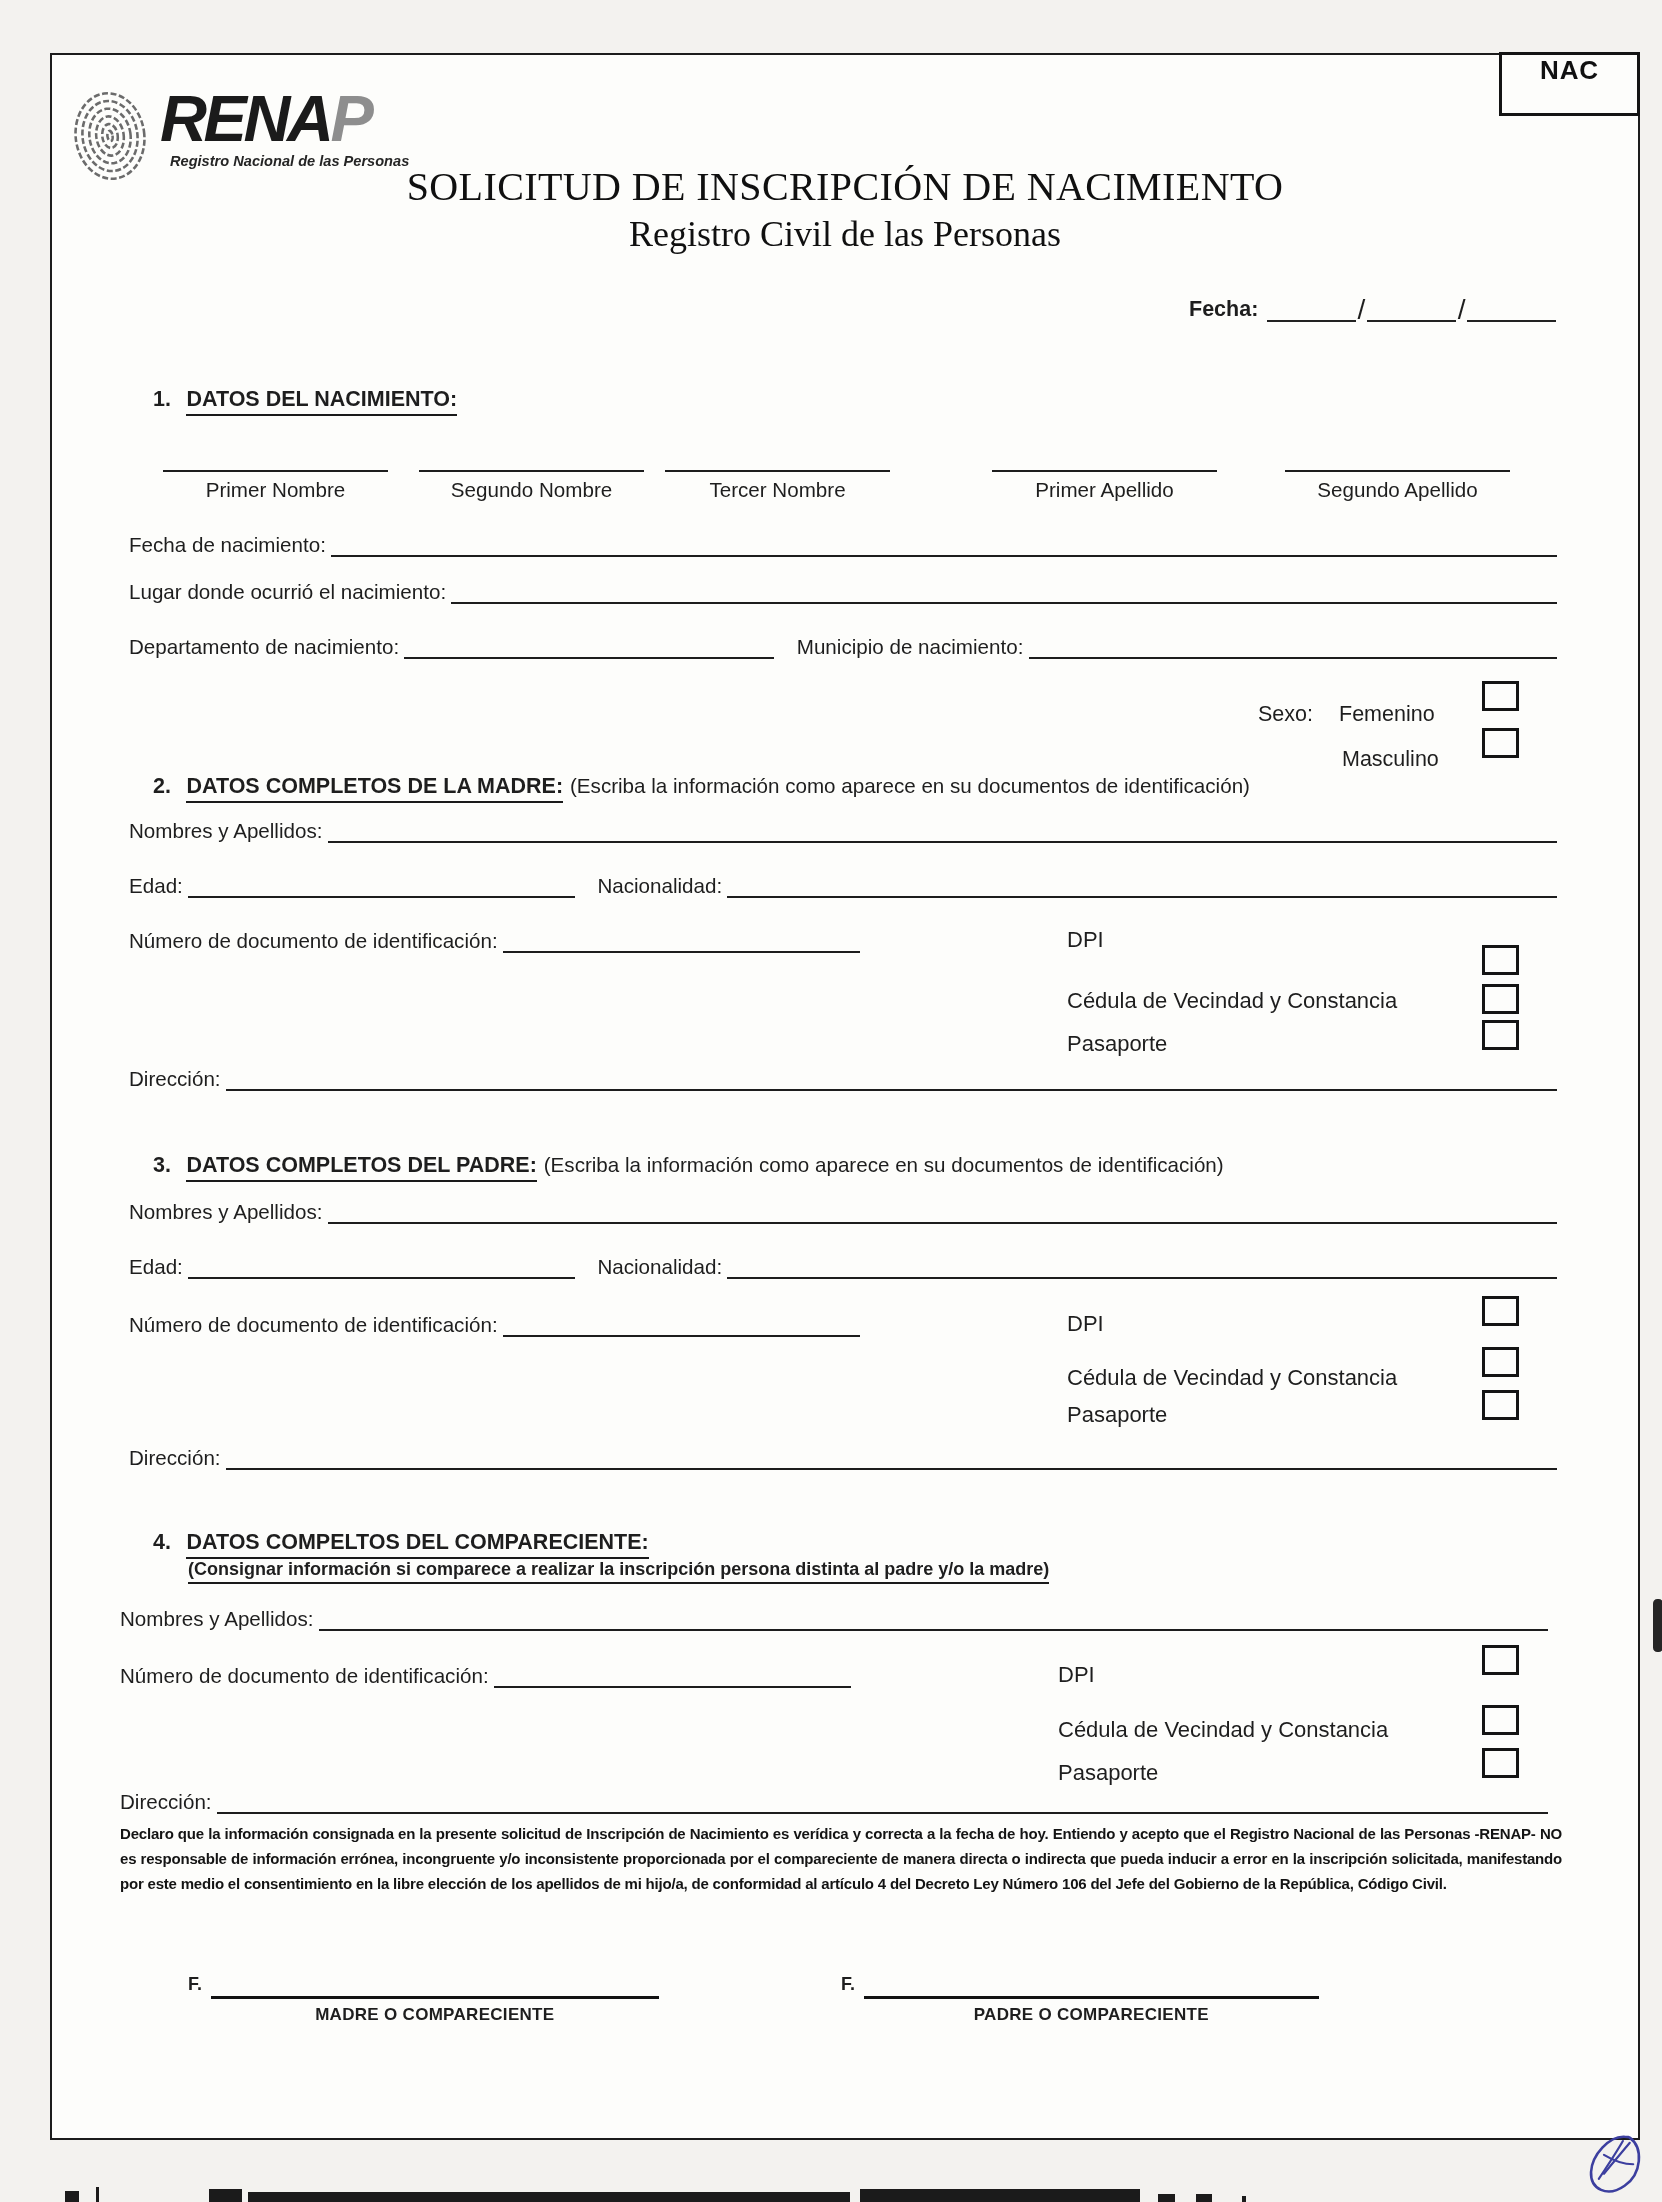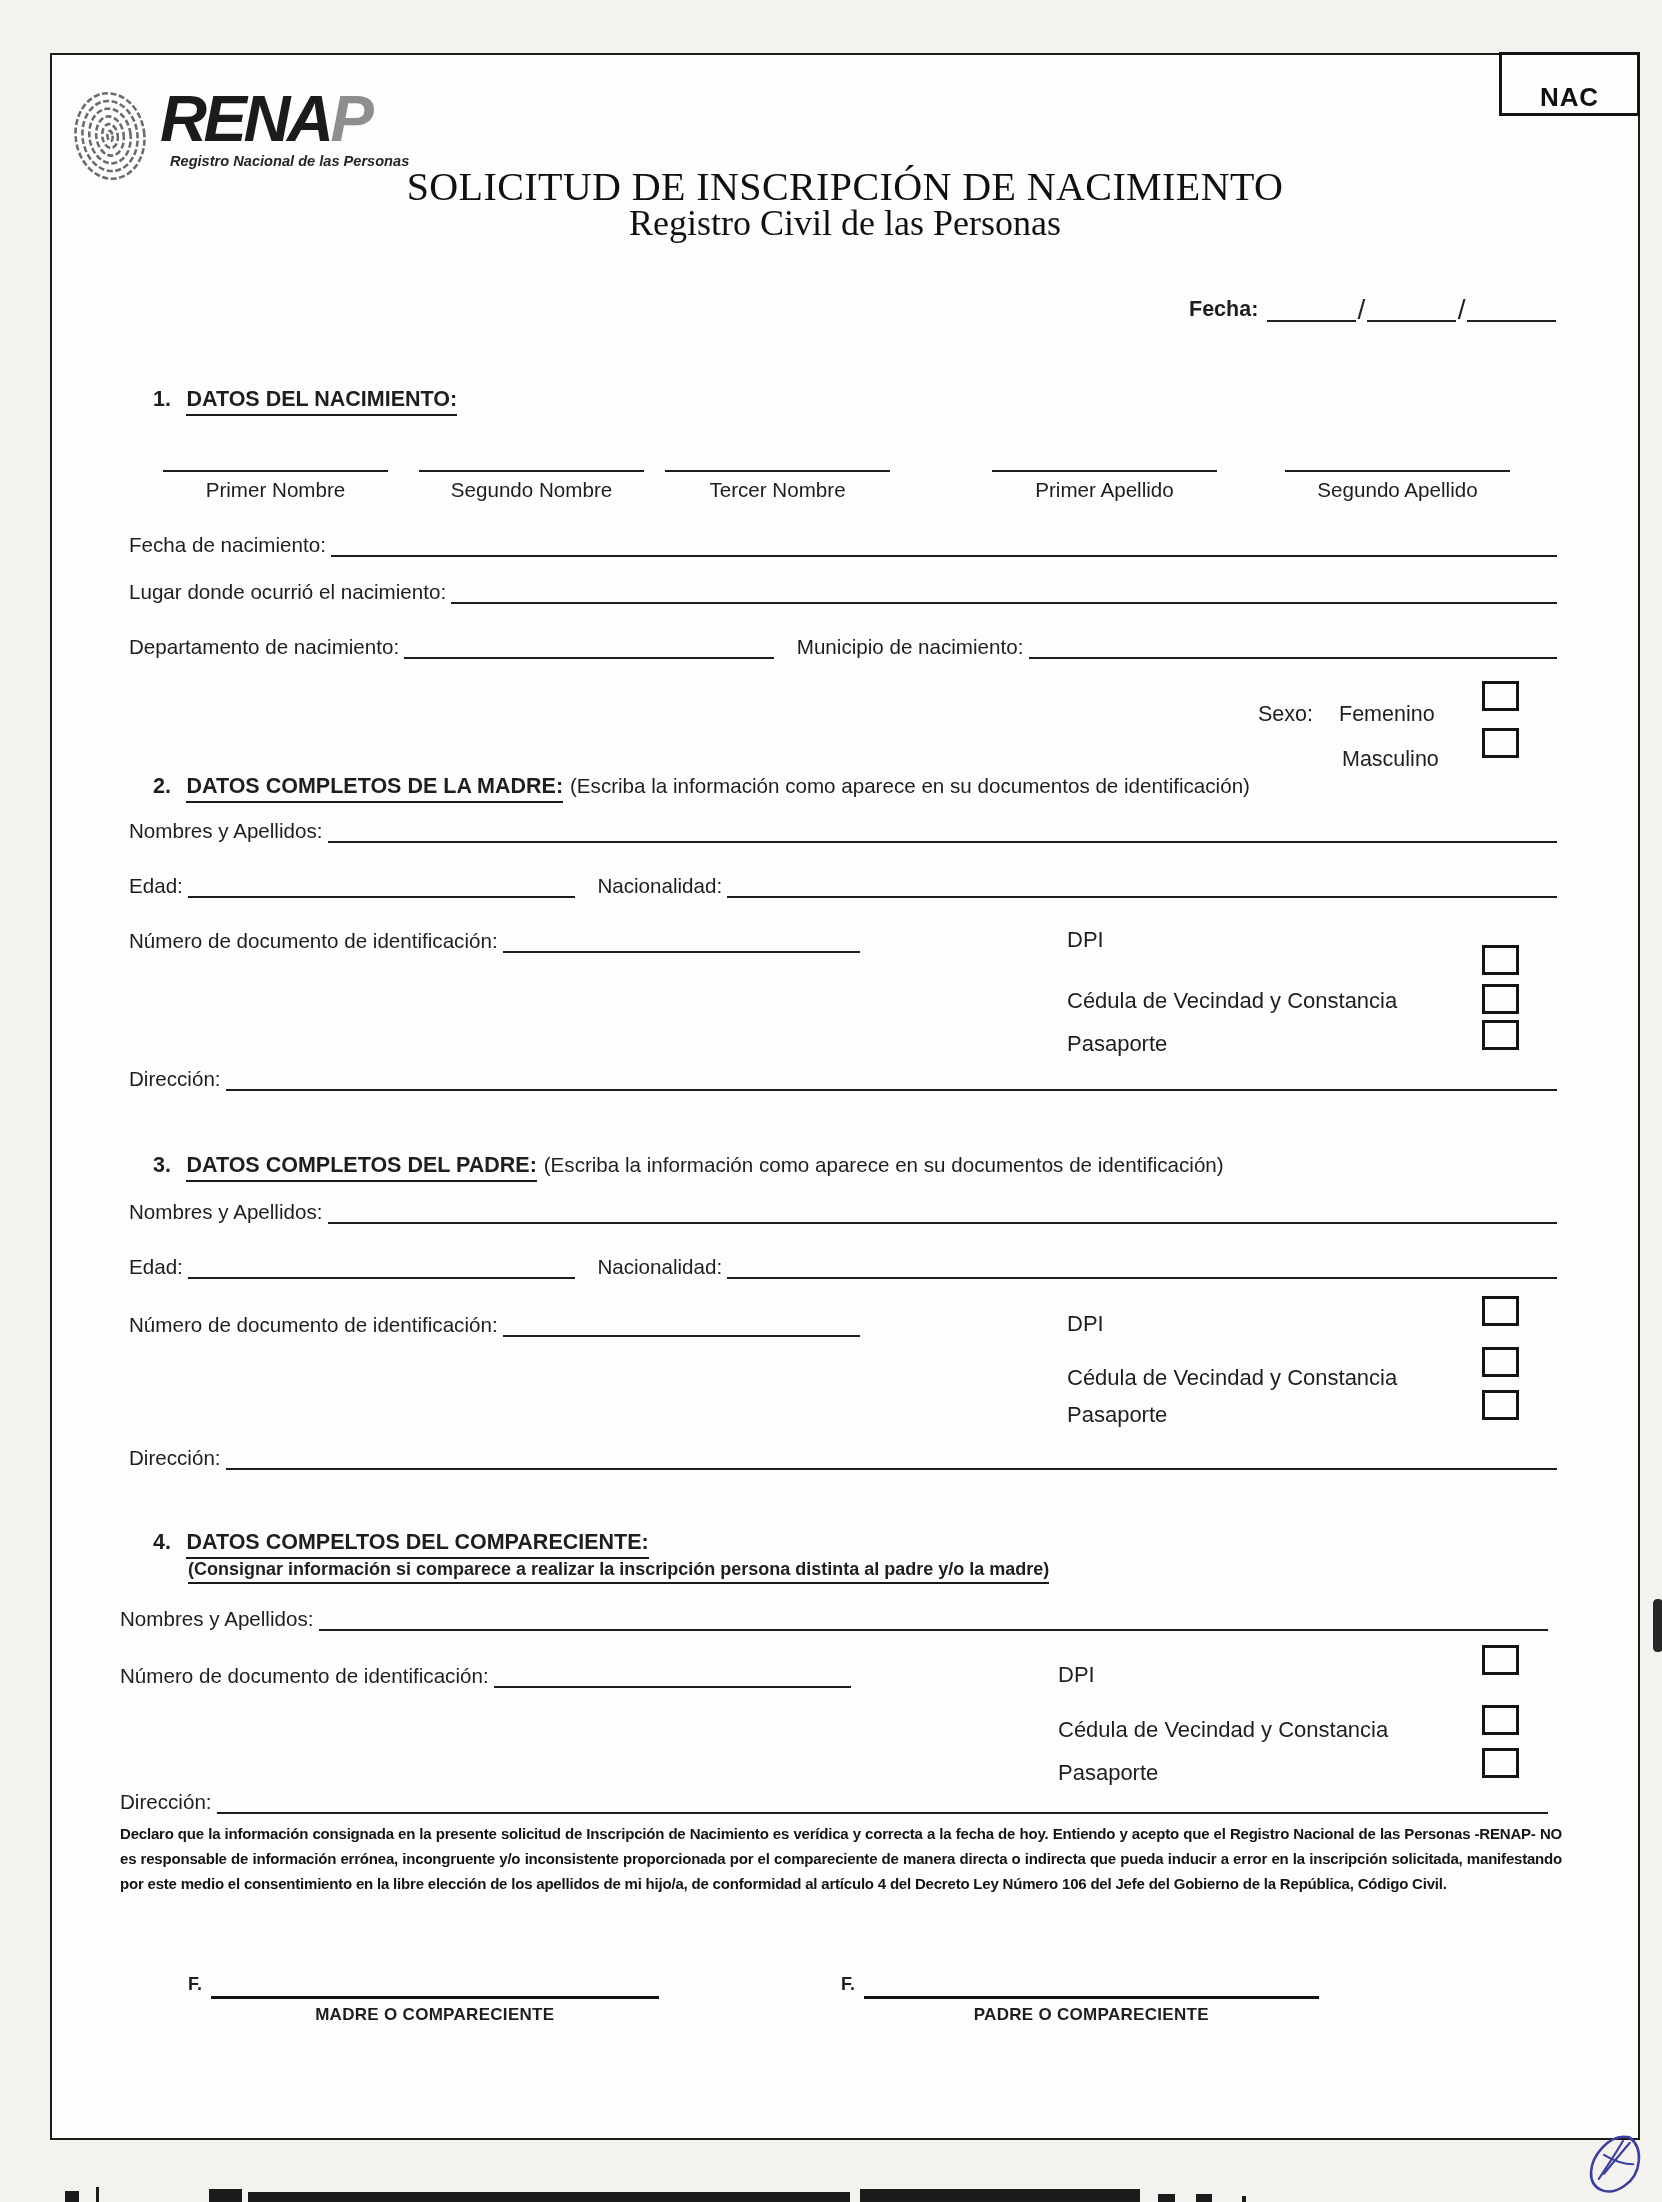--- a/index.html
+++ b/index.html
@@ -8,40 +8,40 @@
     background:#f3f2ef; overflow:hidden;
     font-family:"Liberation Sans","DejaVu Sans",sans-serif; color:#1e1e1e;
   }
   .border-box {
     position:absolute; left:50px; top:53px; width:1590px; height:2087px;
     border:2.6px solid #1c1c1c; background:#fdfdfb; box-sizing:border-box;
   }
   .nac {
     position:absolute; left:1499px; top:52px; width:141px; height:64px;
     border:3.4px solid #141414; background:#fdfdfb; box-sizing:border-box;
-    display:flex; align-items:flex-end; justify-content:center;
+    display:flex; align-items:flex-start; justify-content:center;
     font-weight:bold; font-size:26px; letter-spacing:0.9px; color:#111;
   }
   .fp-icon { position:absolute; left:62px; top:88px; }
   .brand {
     position:absolute; left:160px; top:86px; font-size:65px; font-weight:bold;
     font-style:italic; letter-spacing:-3.4px; line-height:1; color:#1b1b1b; white-space:nowrap;
   }
   .brand .last { color:#8e8e8e; }
   .tagline {
     position:absolute; left:170px; top:153px; font-size:14.6px;
     font-weight:bold; font-style:italic; color:#252525; white-space:nowrap;
   }
   .title {
     position:absolute; left:50px; width:1590px; top:163px; text-align:center;
     font-family:"Liberation Serif","DejaVu Serif",serif; font-size:40px; color:#101010;
     letter-spacing:0.4px; white-space:nowrap;
   }
   .subtitle {
-    position:absolute; left:50px; width:1590px; top:202px; text-align:center;
+    position:absolute; left:50px; width:1590px; top:213px; text-align:center;
     font-family:"Liberation Serif","DejaVu Serif",serif; font-size:36px; color:#101010;
     white-space:nowrap;
   }
   .fecha { position:absolute; left:1189px; top:296px; display:flex; align-items:flex-end; }
   .fecha .flab { font-size:21.5px; font-weight:600; margin-right:8.6px; }
   .fecha .seg { display:inline-block; width:89px; height:24px; border-bottom:2.6px solid #222; }
   .fecha .slash { font-size:28px; font-weight:400; line-height:0.85; margin:0 1.7px; }
 
   .sec-head { position:absolute; left:153px; display:flex; align-items:baseline; font-size:21.5px; font-weight:bold; white-space:nowrap; }
   .sec-head .num { margin-right:15.5px; }

